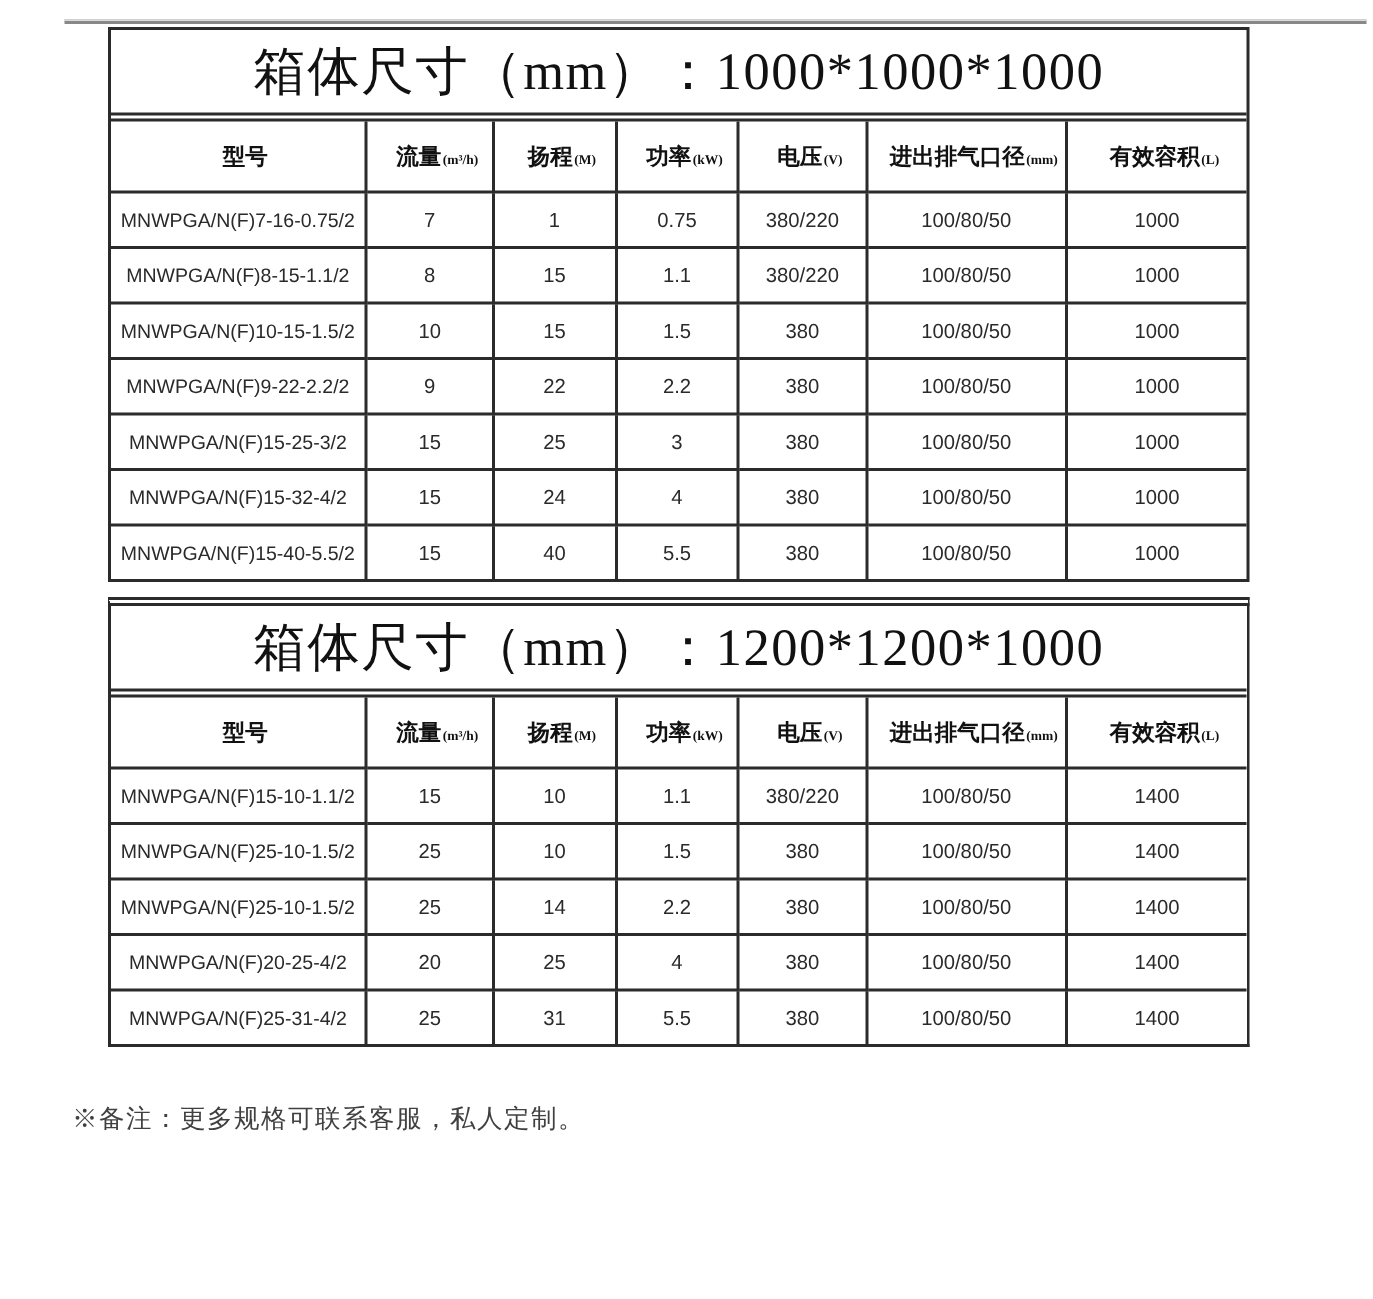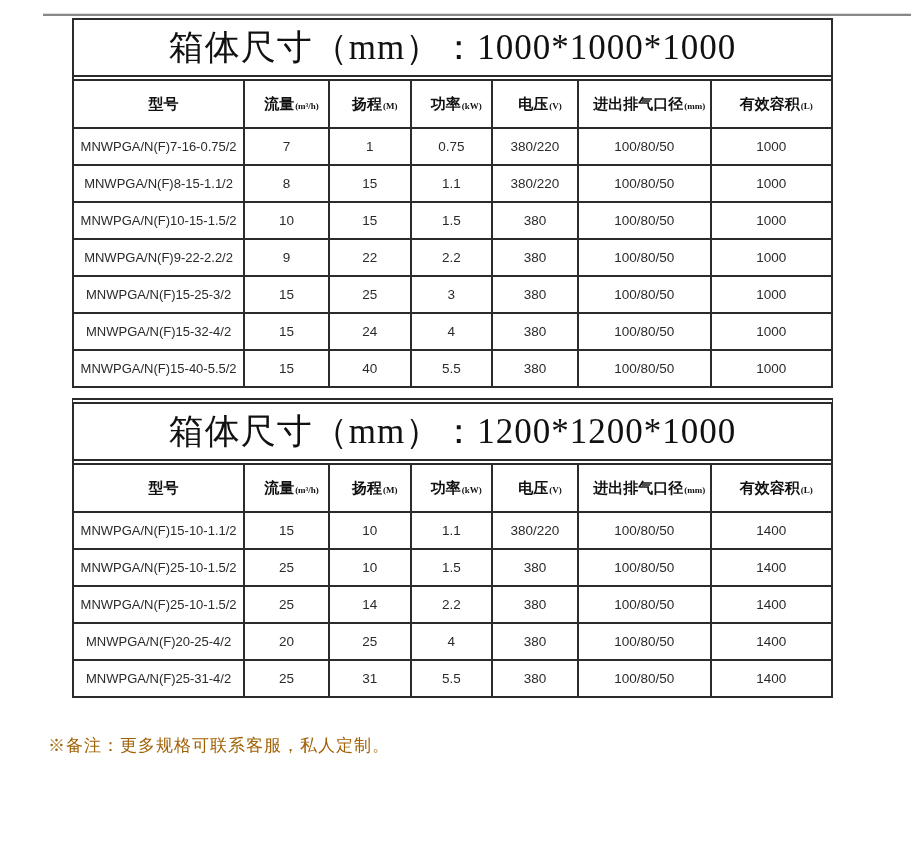--- a/index.html
+++ b/index.html
@@ -88,21 +88,21 @@
   table.spec-table td {
     height: 35px;
     font-size: 13.5px;
     color: #2a2a2a;
   }
   table.spec-table td[data-name="model-cell"] { font-size: 13px; }
 
   .note {
     margin: 36px 0 0 48px;
     font-size: 17px;
-    color: #a16207;
+    color: #404040;
     letter-spacing: 1px;
   }
 </style>
 </head>
 <body>
 
 <div class="page" data-name="product-spec-sheet">
 
   <div class="top-rule" data-name="top-divider-rule"></div>
 

